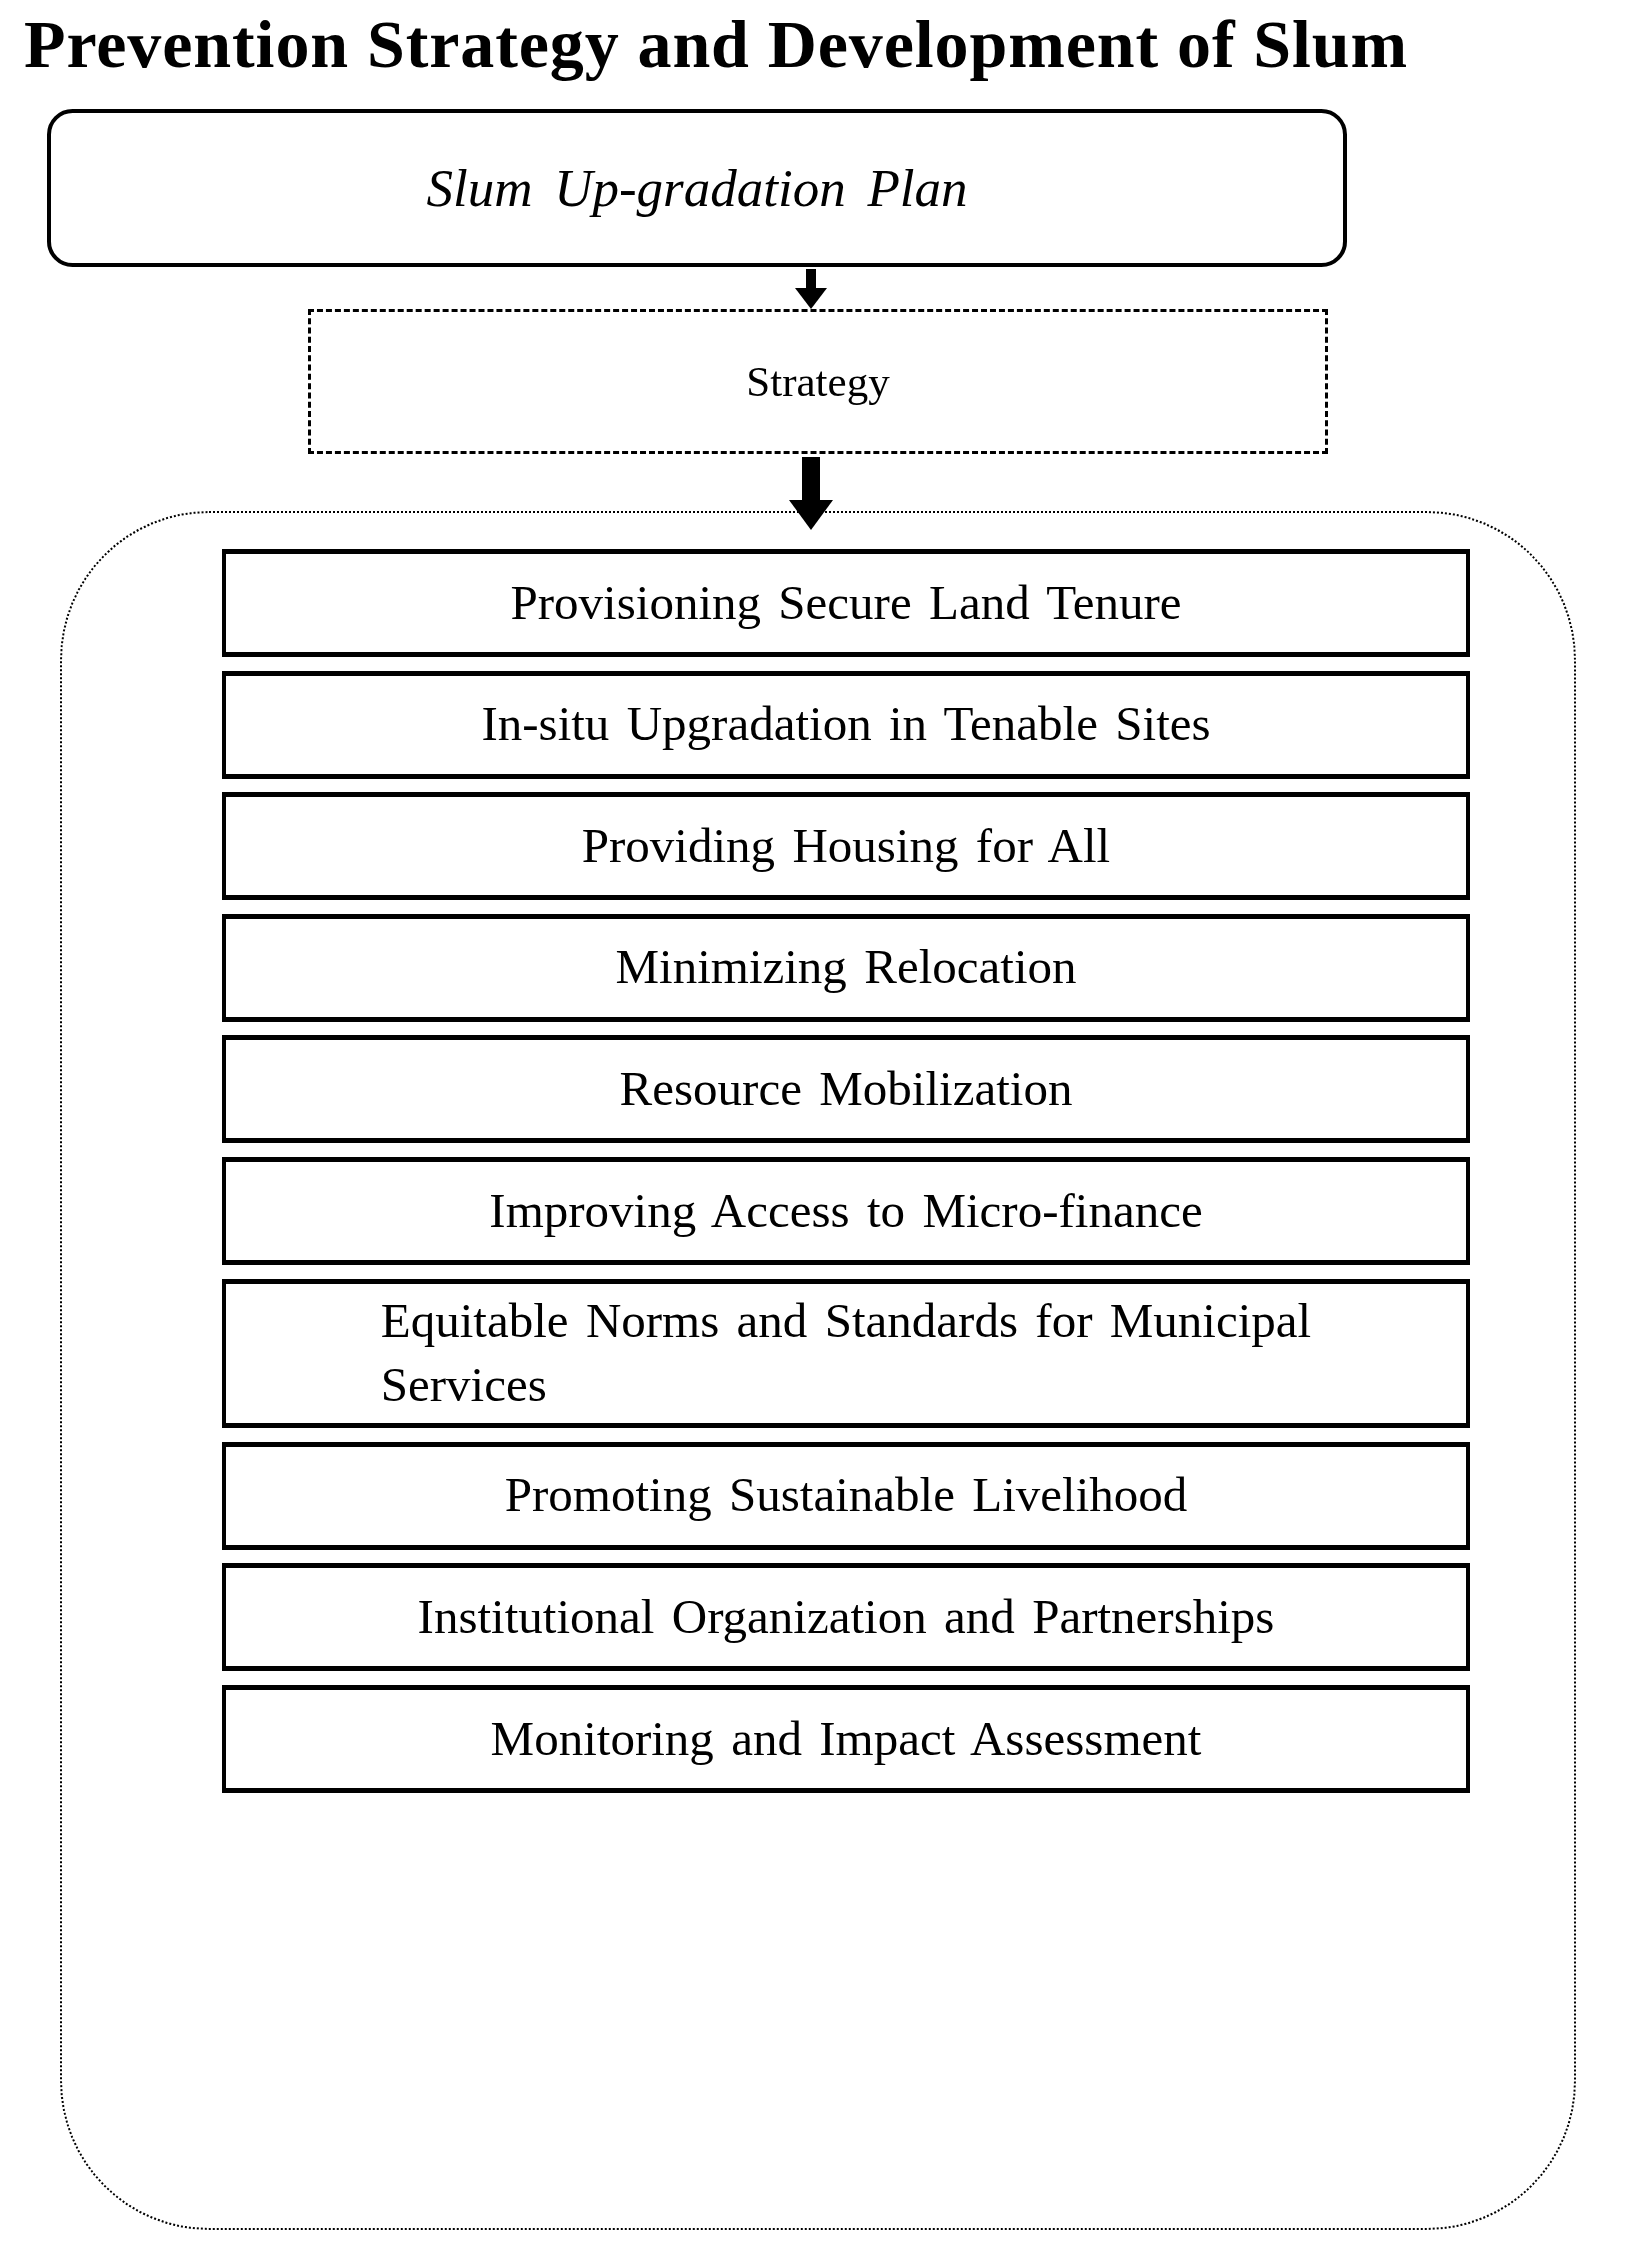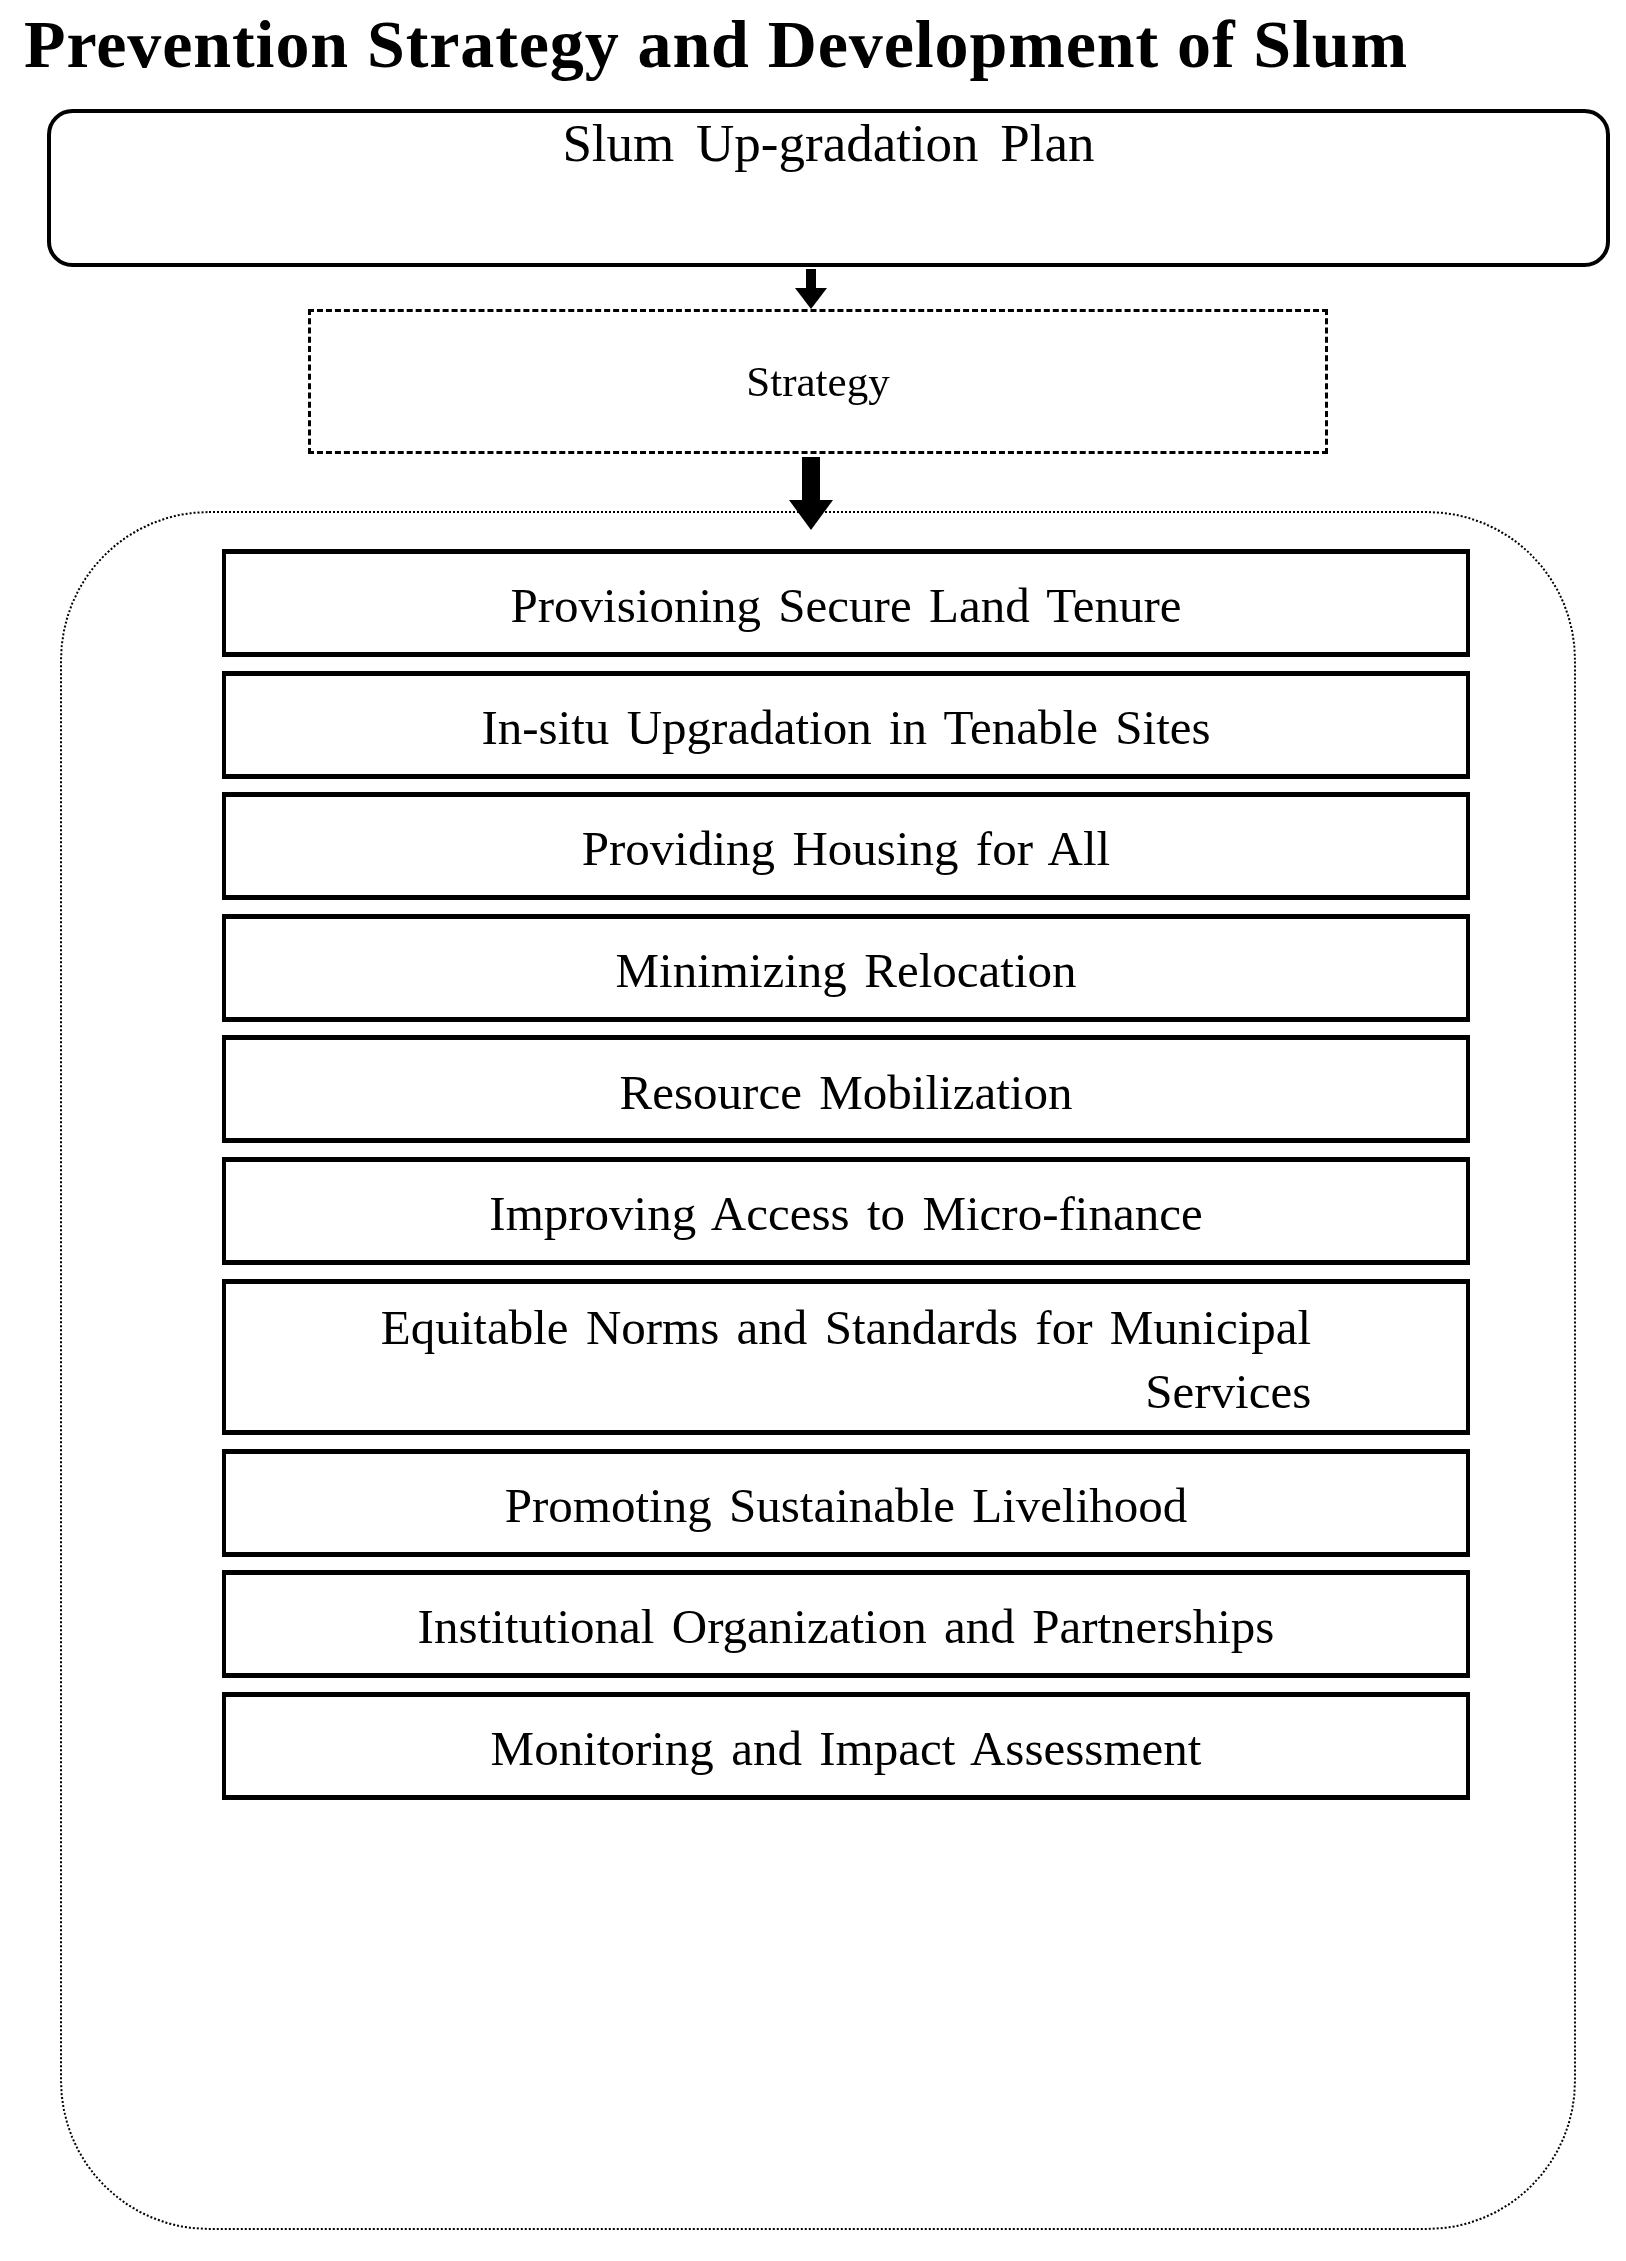--- a/index.html
+++ b/index.html
@@ -25,27 +25,29 @@
     font-size: 68px;
     font-weight: bold;
     letter-spacing: 0.9px;
     white-space: nowrap;
   }
 
   .plan-box {
     position: absolute;
     left: 47px;
     top: 109px;
-    width: 1563px;
+    width: 1300px;
     height: 158px;
     box-sizing: border-box;
     border: 4.3px solid #000000;
     border-radius: 25.6px;
     display: flex;
+    align-items: center;
     justify-content: center;
+    font-style: italic;
   }
   .plan-box .label {
     font-size: 53px;
     word-spacing: 8.5px;
   }
 
   .inclusion-box {
     position: absolute;
     left: 308px;
     top: 309px;
@@ -114,24 +116,23 @@
     border-top-width: 5.1px;
     border-bottom-width: 5.1px;
     display: flex;
     align-items: center;
     justify-content: center;
     padding: 5.1px 17px;
   }
   .strategy-box .label {
     font-size: 49px;
     line-height: 1.32;
-    text-align: right;
+    text-align: left;
     white-space: pre-line;
     word-spacing: 5.1px;
-    margin-top: 7px;
   }
 </style>
 </head>
 <body>
 
 <div id="page">
 
   <div class="diagram-title">Prevention Strategy and Development of Slum</div>
 
   <div class="plan-box">

